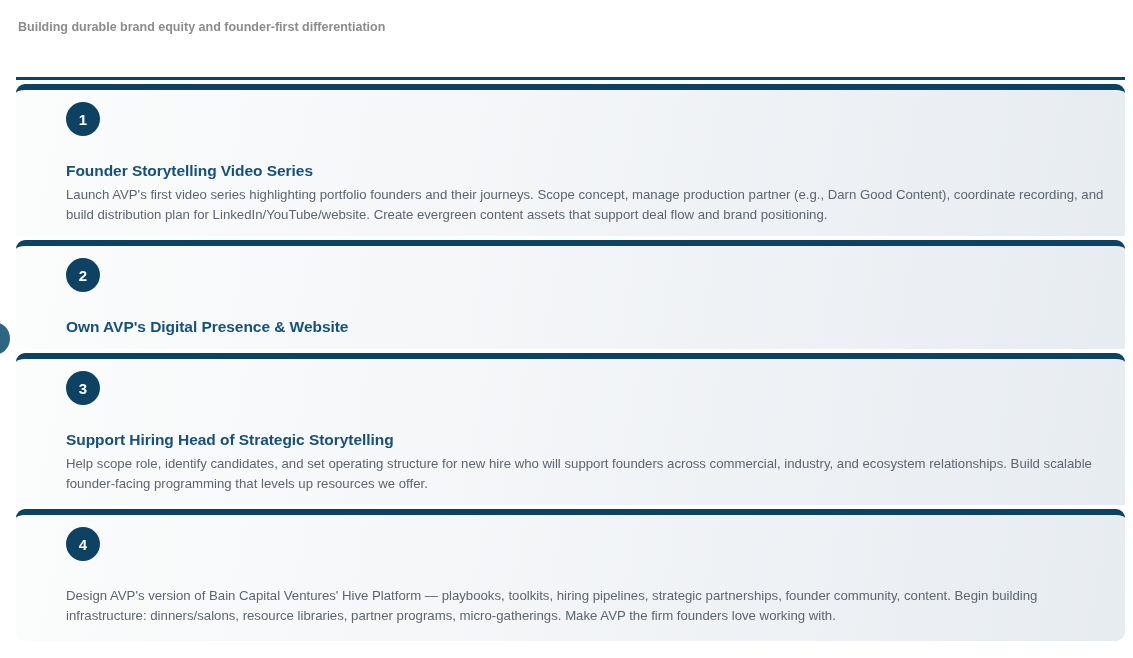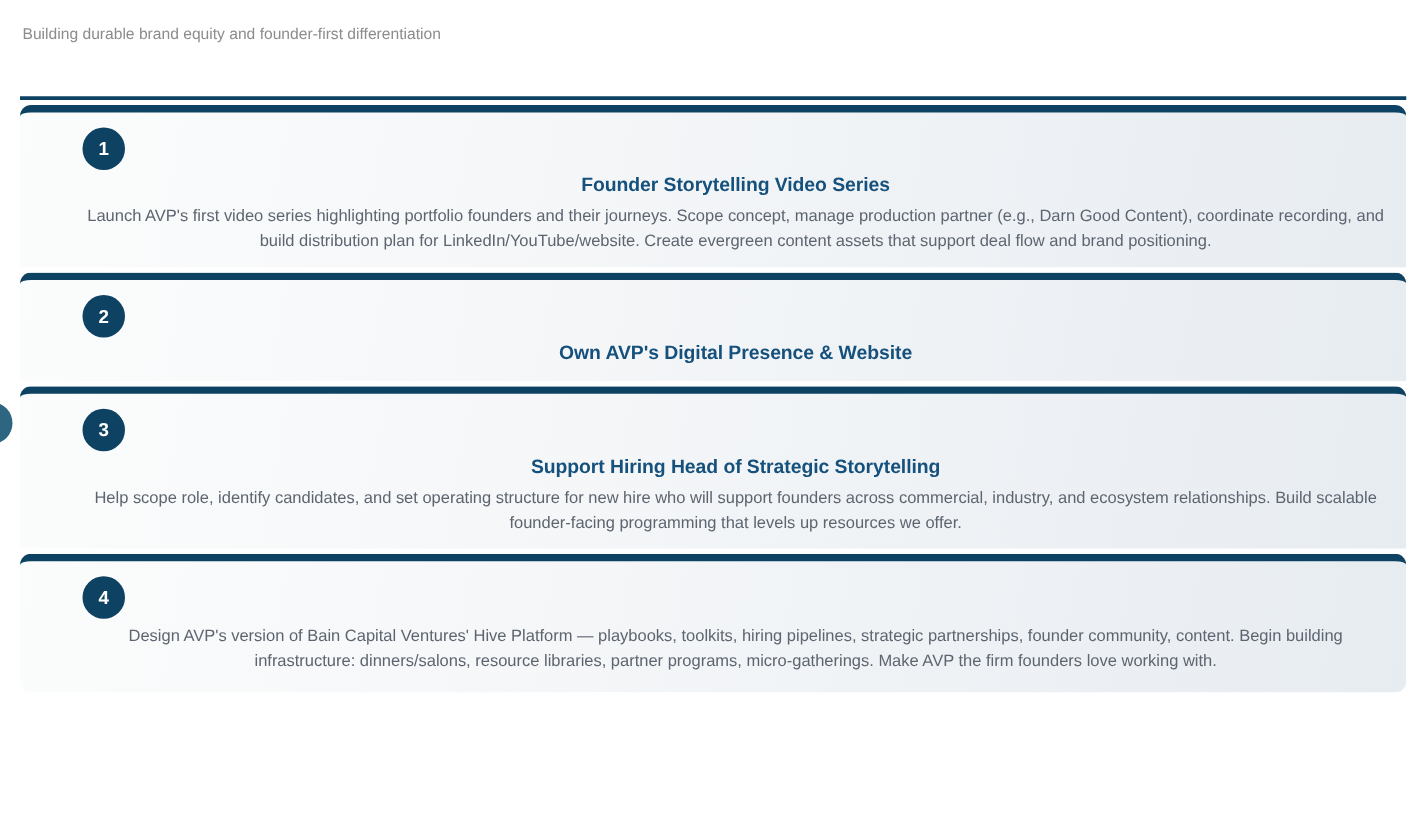--- a/index.html
+++ b/index.html
@@ -31,21 +31,21 @@
     line-height: 32px;
     font-weight: bold;
     color: #103c5e;
     letter-spacing: -0.1px;
   }
   .page-subtitle {
     margin: 7px 0 0 2px;
     font-size: 12.5px;
     line-height: 16px;
     color: #8c8c8c;
-    font-weight: normal;
+    font-weight: bold;
   }
 
   
   .header-rule {
     position: absolute;
     left: 16px;
     top: 77px;
     width: 1109px;
     height: 3px;
     background: #0d4263;
@@ -84,23 +84,22 @@
     font-weight: bold;
     display: flex;
     align-items: center;
     justify-content: center;
     margin-top: 12px;
     margin-left: 0px;
     line-height: 1;
   }
 
   .card-body {
-    margin-top: 3px;
+    margin-top: 25px;
     padding-left: 0px;
-    text-align: center;
   }
 
   .card-title {
     margin: 0;
     font-size: 15.5px;
     line-height: 20px;
     font-weight: bold;
     color: #15517c;
     letter-spacing: -0.05px;
   }

